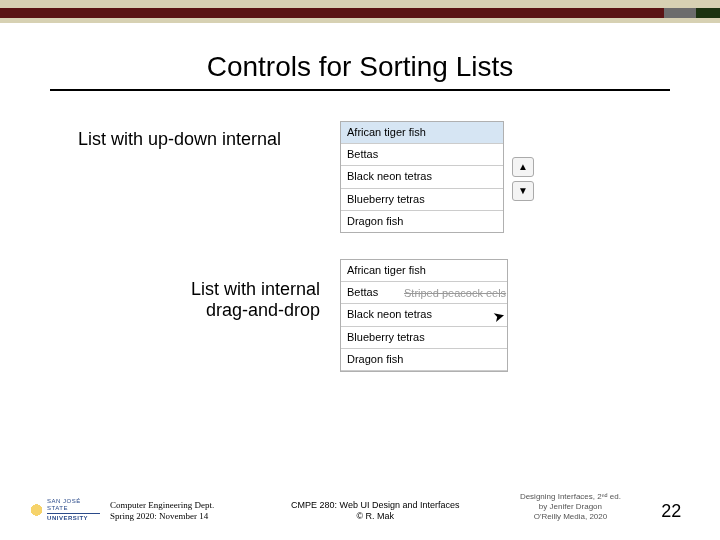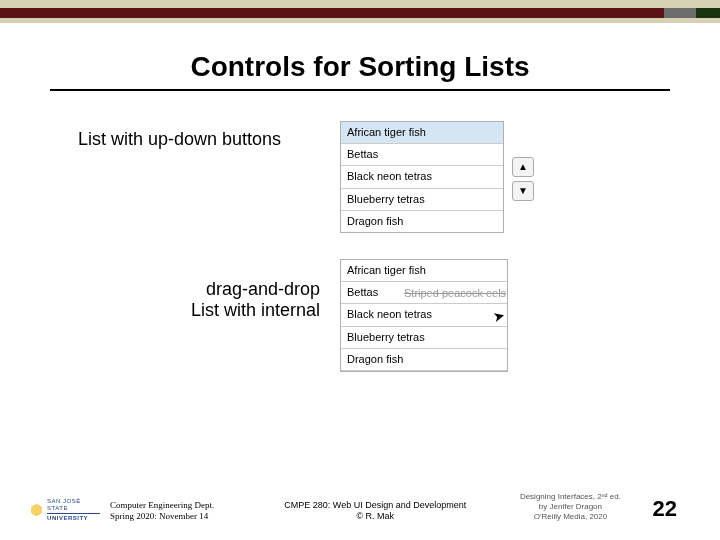--- a/index.html
+++ b/index.html
@@ -6,21 +6,21 @@
   html, body { width: 720px; height: 540px; font-family: Arial, Helvetica, sans-serif; background: #fff; color: #000; }
   .slide { position: relative; width: 720px; height: 540px; }
 
   .top-bars { width: 100%; }
   .bar1 { height: 8px; background: #d7d1b3; }
   .bar2 { height: 10px; background: #5a1414; position: relative; }
   .bar2-accent1 { position: absolute; right: 24px; top: 0; width: 32px; height: 10px; background: #6c6c6c; }
   .bar2-accent2 { position: absolute; right: 0; top: 0; width: 24px; height: 10px; background: #1c3311; }
   .bar3 { height: 5px; background: #d7d1b3; }
 
-  .title { text-align: center; font-size: 28px; font-weight: 700; margin-top: 28px; margin-bottom: 6px; }
+  .title { text-align: center; font-size: 28px; font-weight: 400; margin-top: 28px; margin-bottom: 6px; }
   .title-rule { height: 2px; background: #000; margin: 0 50px 30px 50px; }
 
   .content { position: relative; padding: 0 40px; }
 
   .row { display: flex; align-items: flex-start; margin-bottom: 26px; }
   .caption1 { width: 300px; text-align: left; font-size: 18px; padding-top: 8px; padding-left: 38px; }
   .caption2 { width: 300px; text-align: right; font-size: 18px; padding-top: 20px; padding-right: 20px; padding-left: 40px; }
 
   .fig1 { display: flex; gap: 8px; }
   .listbox1 { width: 164px; border: 1px solid #b0b0b0; font-size: 11px; background: #fff; }
@@ -40,21 +40,21 @@
   .footer { position: absolute; left: 0; right: 0; bottom: 18px; display: flex; align-items: flex-end; padding: 0 30px; font-size: 9px; line-height: 1.25; }
   .logo-col { display: flex; align-items: center; gap: 4px; margin-right: 10px; }
   .logo-sun { width: 14px; height: 14px; background: radial-gradient(circle at center, #f6d36b 0 60%, transparent 61%); position: relative; }
   .logo-sun::before, .logo-sun::after { content: ""; position: absolute; inset: -3px; background:
      repeating-conic-gradient(#f6d36b 0 10deg, transparent 10deg 30deg); border-radius: 50%; z-index: -1; }
   .sjsu { display: flex; flex-direction: column; font-size: 6px; color: #2a4a8a; letter-spacing: 0.5px; }
   .sjsu .uni { font-weight: bold; border-top: 1px solid #2a4a8a; padding-top: 1px; }
   .dept { width: 150px; font-family: Liberation Serif, serif; }
   .course { flex: 0 0 250px; text-align: center; }
   .ref { width: 150px; font-size: 8px; color: #555; margin-left: auto; text-align: center; }
-  .pagenum { width: 40px; text-align: left; font-size: 22px; font-weight: 700; margin-left: 12px; }
+  .pagenum { width: 40px; text-align: center; font-size: 18px; font-weight: 400; margin-left: 12px; }
 </style>
 </head>
 <body>
 
 <div class="slide">
 
   <div class="top-bars">
     <div class="bar1"></div>
     <div class="bar2">
       <div class="bar2-accent1"></div>
@@ -62,21 +62,21 @@
     </div>
     <div class="bar3"></div>
   </div>
 
   <h1 class="title">Controls for Sorting Lists</h1>
   <div class="title-rule"></div>
 
   <div class="content">
 
     <div class="row">
-      <div class="caption1">List with up-down buttons</div>
+      <div class="caption1">List with up-down internal</div>
       <div class="fig1">
         <div class="listbox1">
           <div class="li sel">African tiger fish</div>
           <div class="li">Bettas</div>
           <div class="li">Black neon tetras</div>
           <div class="li">Blueberry tetras</div>
           <div class="li">Dragon fish</div>
         </div>
         <div class="arrows">
           <div class="arrow-btn">
@@ -84,22 +84,22 @@
           </div>
           <div class="arrow-btn">
             <span>▼</span>
           </div>
         </div>
       </div>
     </div>
 
     <div class="row">
       <div class="caption2">
+        <div>List with internal</div>
         <div>drag-and-drop</div>
-        <div>List with internal</div>
       </div>
       <div class="fig2">
         <div class="li">African tiger fish</div>
         <div class="li">Bettas</div>
         <div class="li">Black neon tetras</div>
         <div class="li">Blueberry tetras</div>
         <div class="li">Dragon fish</div>
         <div class="drag"><span class="txt">Striped peacock eels</span></div>
         <div class="cursor">➤</div>
       </div>
@@ -113,21 +113,21 @@
       <div class="sjsu">
         <span>SAN JOSÉ STATE</span>
         <span class="uni">UNIVERSITY</span>
       </div>
     </div>
     <div class="dept">
       <div>Computer Engineering Dept.</div>
       <div>Spring 2020: November 14</div>
     </div>
     <div class="course">
-      <div>CMPE 280: Web UI Design and Development</div>
+      <div>CMPE 280: Web UI Design and Interfaces</div>
       <div>© R. Mak</div>
     </div>
     <div class="ref">
       <div>Designing Interfaces, 2ⁿᵈ ed.</div>
       <div>by Jenifer Dragon</div>
       <div>O'Reilly Media, 2020</div>
     </div>
     <div class="pagenum">22</div>
   </div>
 

